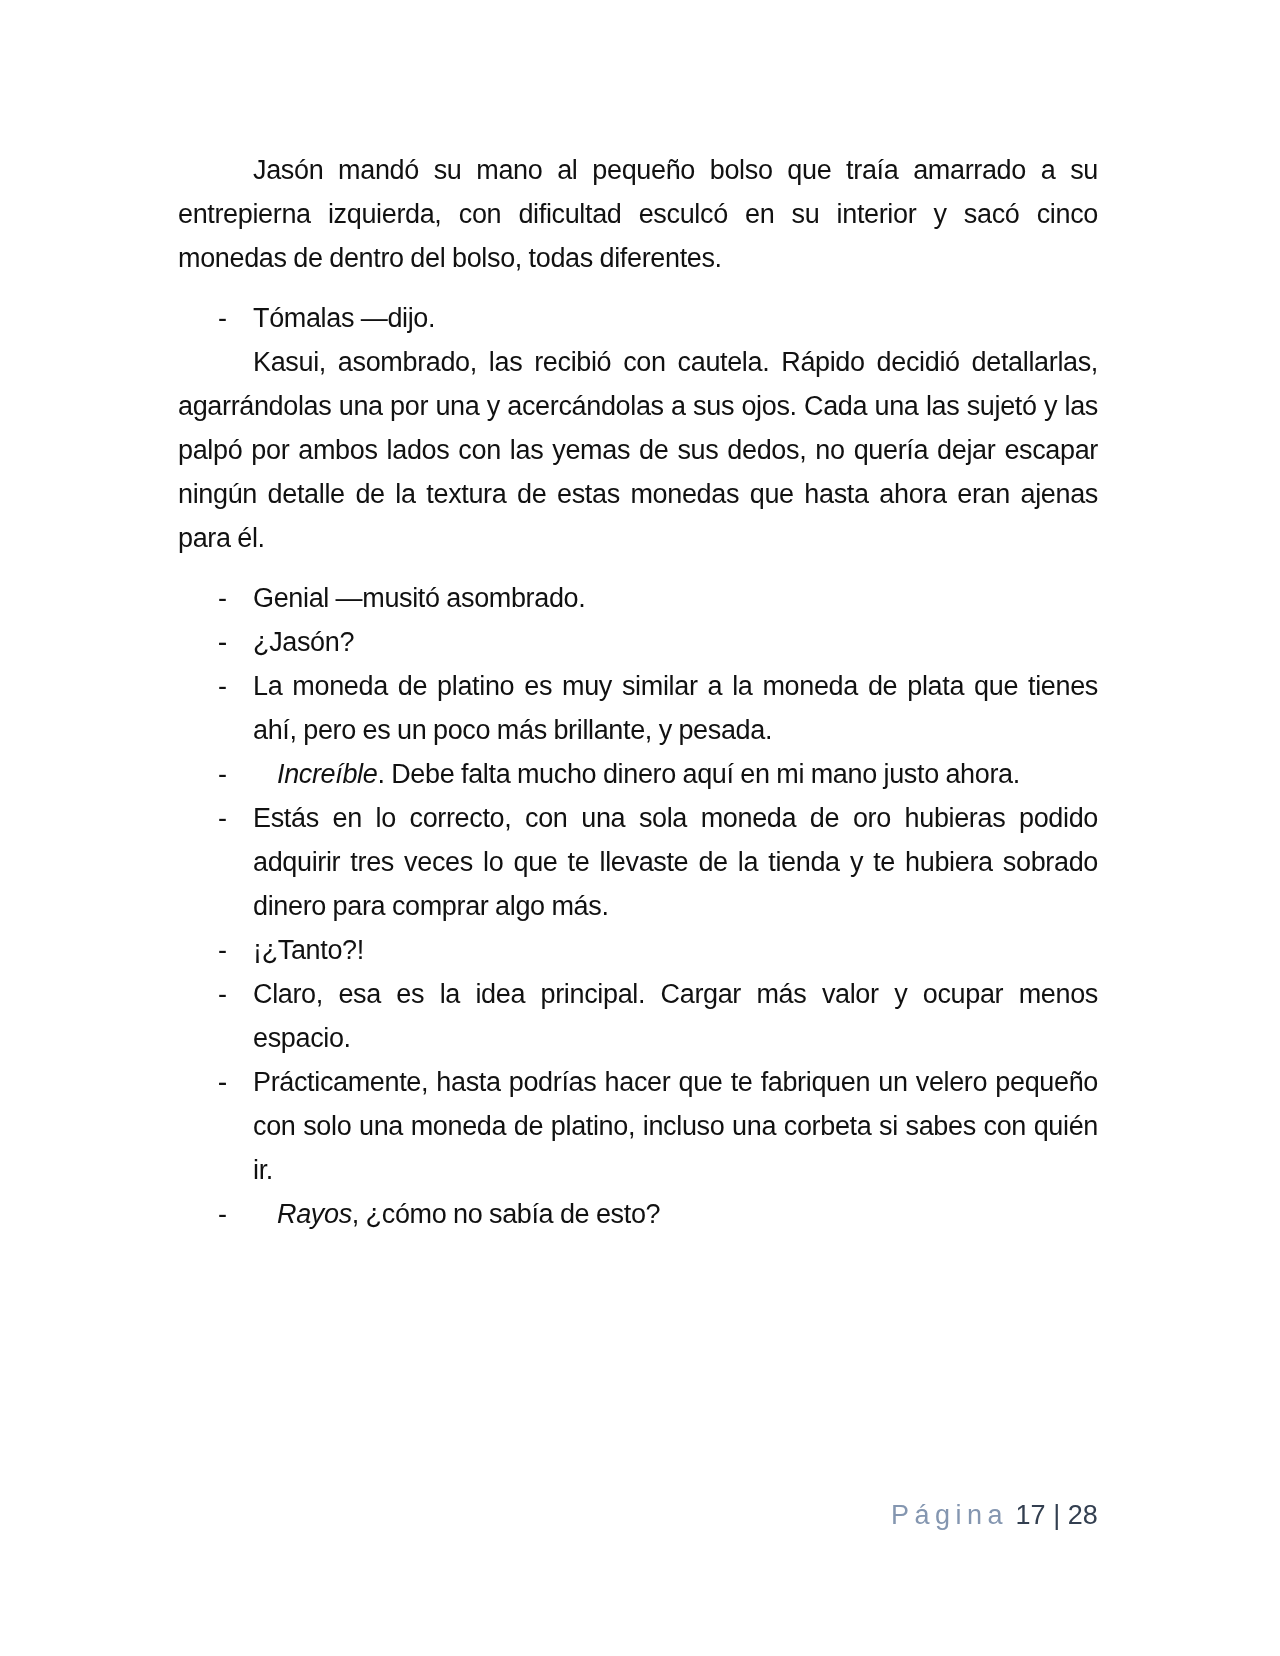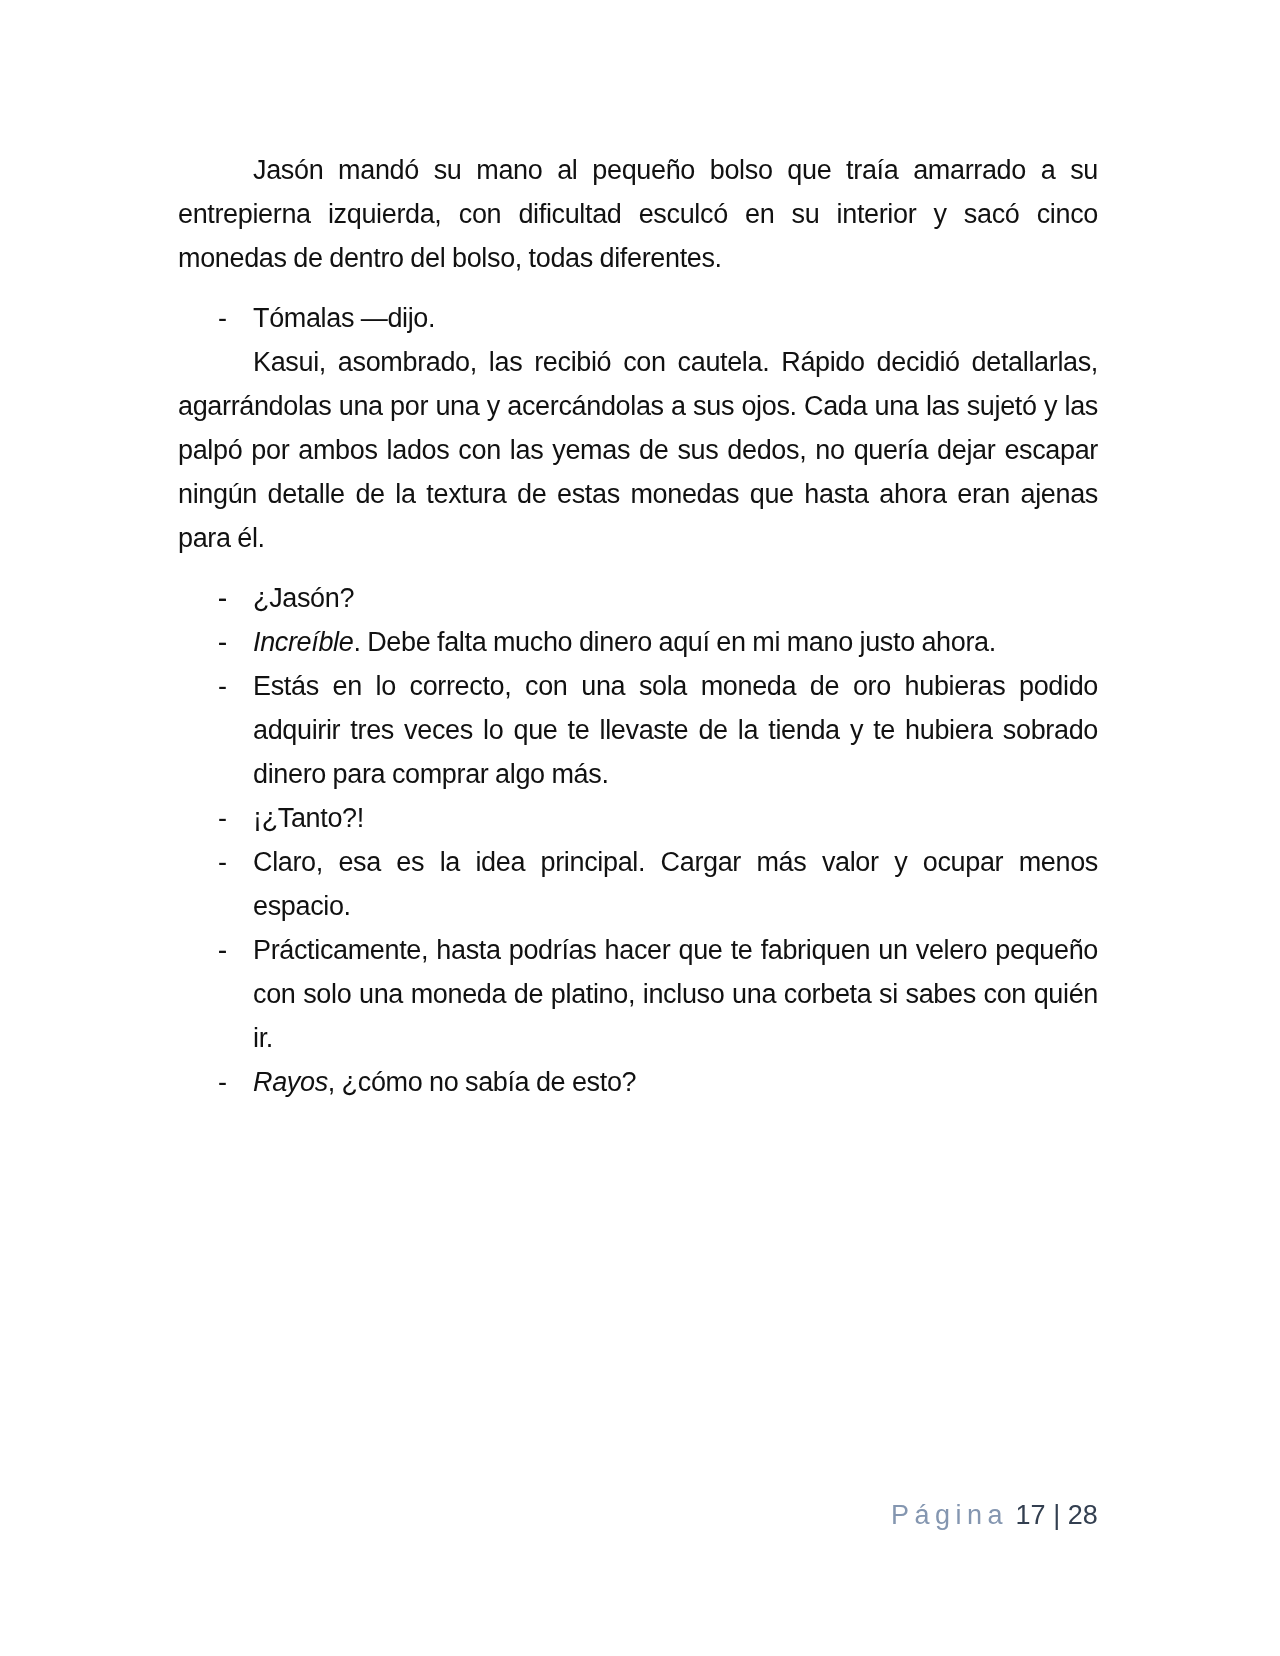--- a/index.html
+++ b/index.html
@@ -42,21 +42,21 @@
       margin: 0;
       padding-left: 75px;
       text-align: justify;
       text-align-last: left;
     }
     .dlg .dash {
       position: absolute;
       left: 40px;
       top: 0;
     }
-    em { font-style: italic; }
+    em { font-style: italic; margin-left: 24px; }
     .footer {
       position: absolute;
       left: 891px;
       top: 1500px;
       font-size: 27px;
       line-height: 30px;
       white-space: nowrap;
     }
     .footer .label {
       color: #8496b0;
@@ -81,30 +81,32 @@
       <span class="dash">-</span>
       <span>Tómalas —dijo.</span>
     </p>
 
     <p class="para">Kasui, asombrado, las recibió con cautela. Rápido decidió detallarlas, agarrándolas una por una y acercándolas a sus ojos. Cada una las sujetó y las palpó por ambos lados con las yemas de sus dedos, no quería dejar escapar ningún detalle de la textura de estas monedas que hasta ahora eran ajenas para él.</p>
 
     <div class="gap"></div>
 
     <p class="dlg">
       <span class="dash">-</span>
+      <span>Genial —musitó asombrado.</span>
     </p>
     <p class="dlg">
       <span class="dash">-</span>
     </p>
     <p class="dlg">
       <span class="dash">-</span>
       <span>¿Jasón?</span>
     </p>
     <p class="dlg">
       <span class="dash">-</span>
+      <span>La moneda de platino es muy similar a la moneda de plata que tienes ahí, pero es un poco más brillante, y pesada.</span>
     </p>
     <p class="dlg">
       <span class="dash">-</span>
       <em>Increíble</em><span>. Debe falta mucho dinero aquí en mi mano justo ahora.</span>
     </p>
     <p class="dlg">
       <span class="dash">-</span>
       <span>Estás en lo correcto, con una sola moneda de oro hubieras podido adquirir tres veces lo que te llevaste de la tienda y te hubiera sobrado dinero para comprar algo más.</span>
     </p>
     <p class="dlg">

